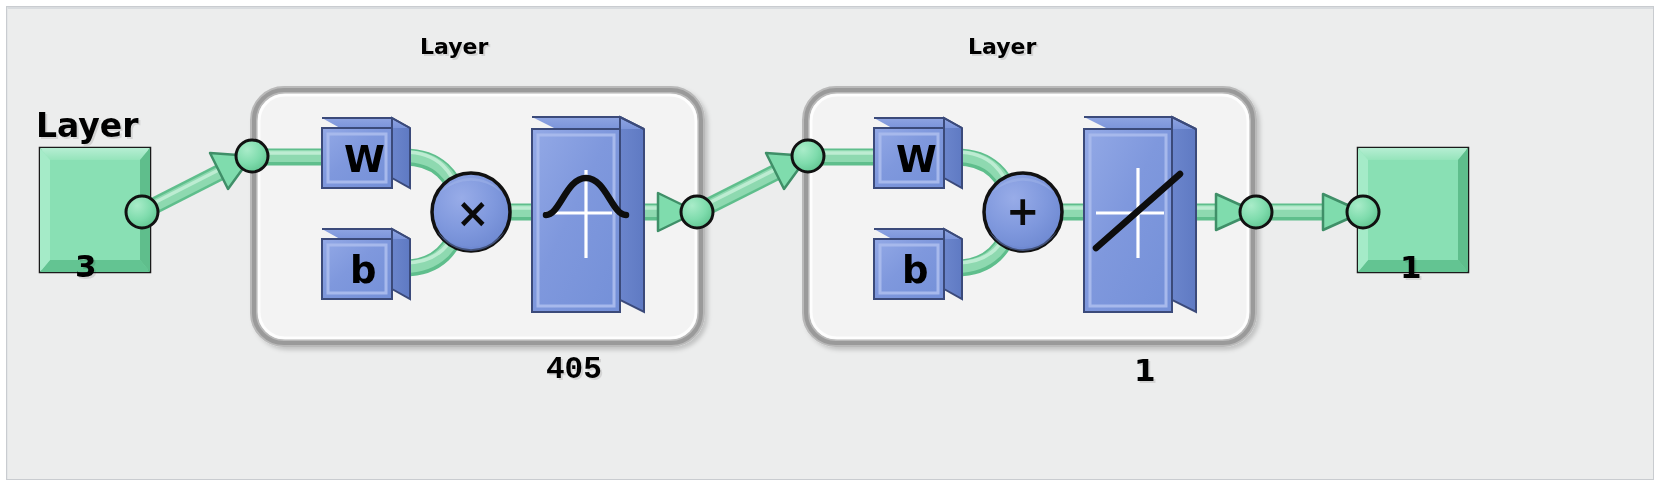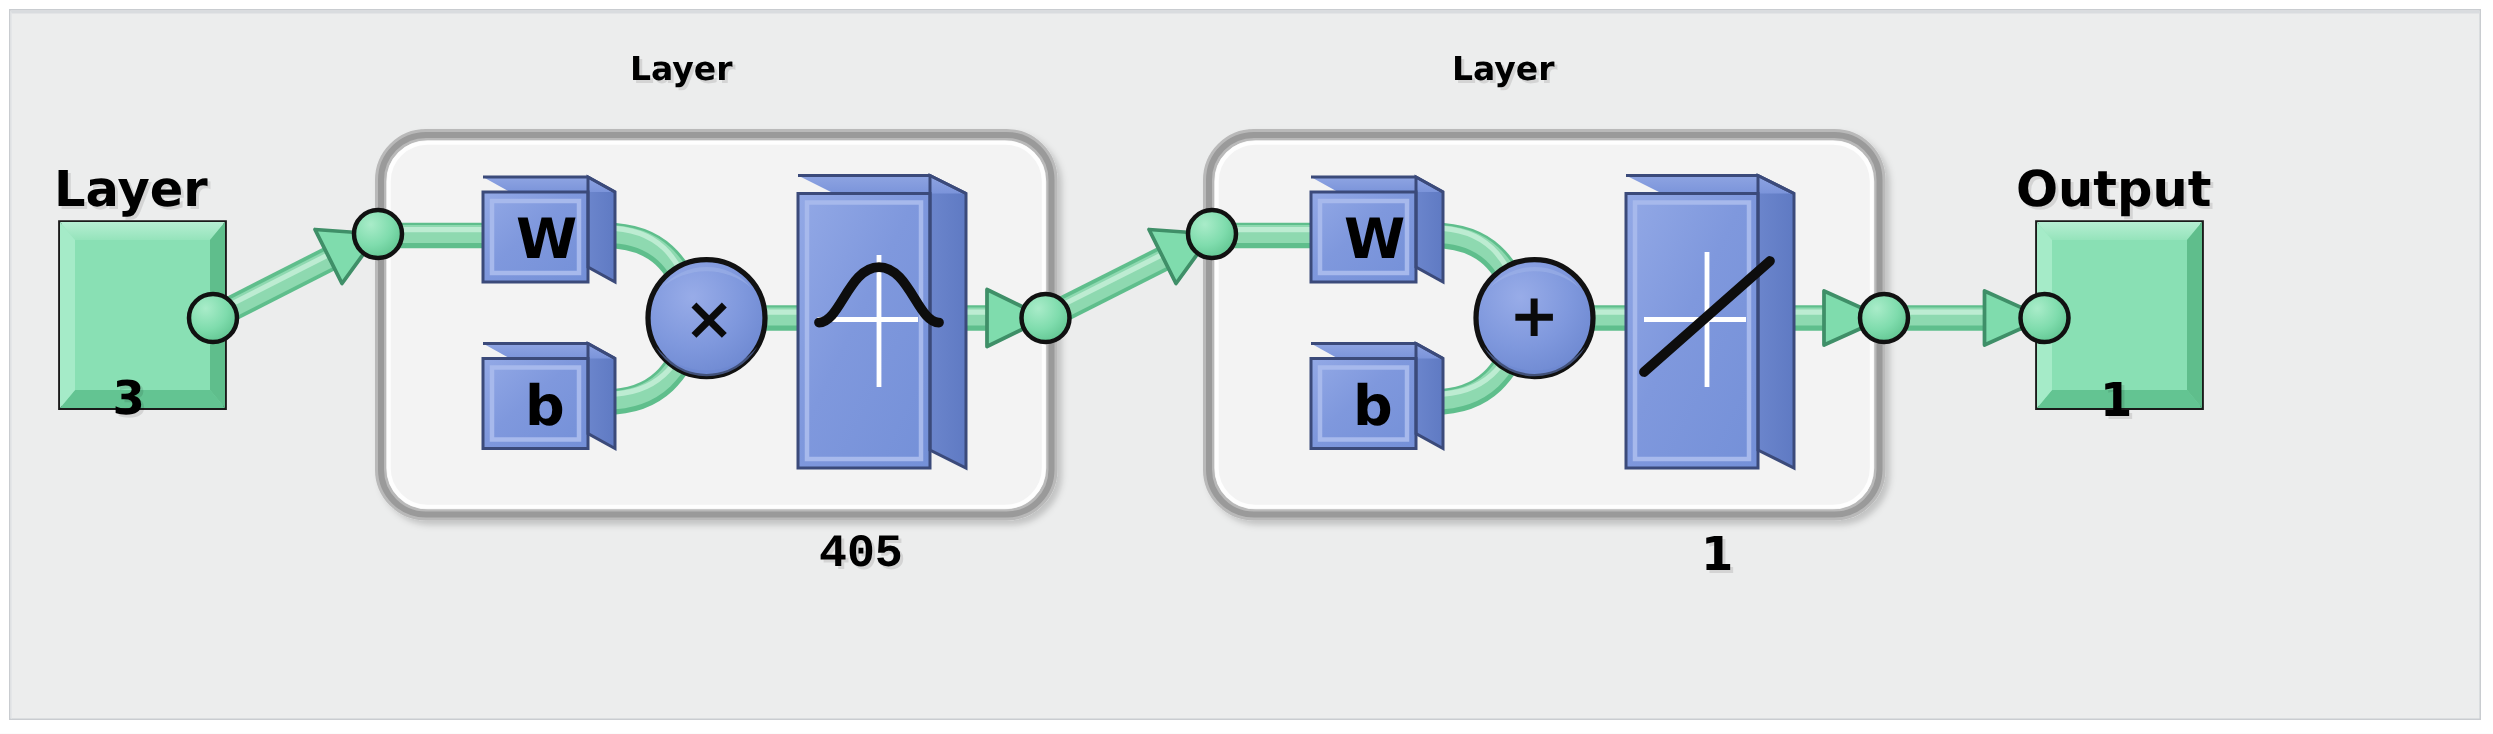--- a/index.html
+++ b/index.html
@@ -327,21 +327,20 @@
       <circle cx="697" cy="212" r="16" fill="url(#nodeGreen)" stroke="#111111" stroke-width="3"></circle>
       <circle cx="808" cy="156" r="16" fill="url(#nodeGreen)" stroke="#111111" stroke-width="3"></circle>
       <circle cx="1256" cy="212" r="16" fill="url(#nodeGreen)" stroke="#111111" stroke-width="3"></circle>
       <circle cx="1363" cy="212" r="16" fill="url(#nodeGreen)" stroke="#111111" stroke-width="3"></circle>
     </g>
   </svg>
 
   <div class="lbl lbl-title" id="input-title">Layer</div>
   <div class="lbl lbl-count" id="input-count">3</div>
 
-  <div class="lbl lbl-title" id="output-title">Output</div>
   <div class="lbl lbl-count" id="output-count">1</div>
 
   <div class="lbl lbl-layer" id="layer1-title">Layer</div>
   <div class="lbl lbl-count" id="layer1-count">405</div>
 
   <div class="lbl lbl-layer" id="layer2-title">Layer</div>
   <div class="lbl lbl-count" id="layer2-count">1</div>
 
   <div class="blk-letter" style="left:344px; top:138px;">W</div>
   <div class="blk-letter" style="left:350px; top:249px;">b</div>

